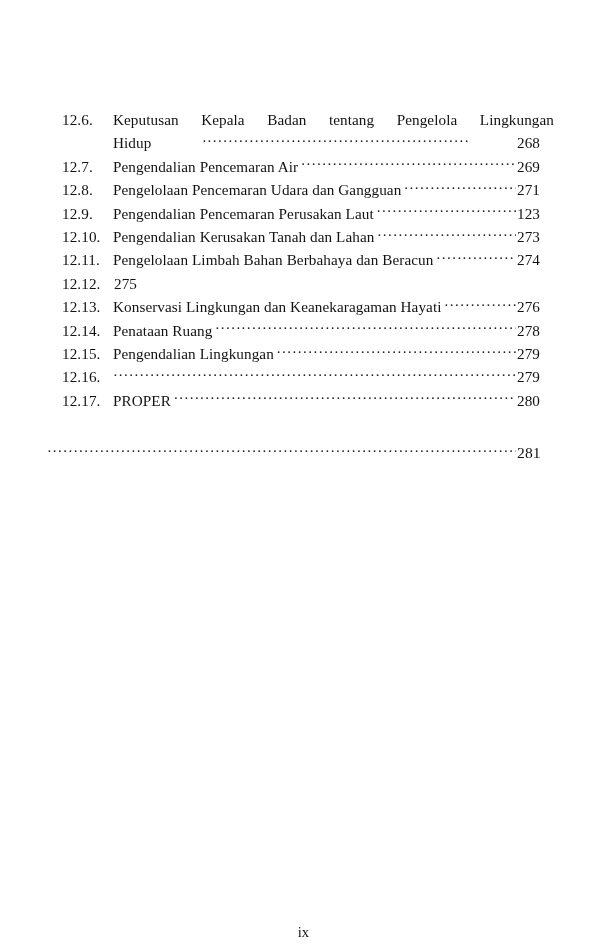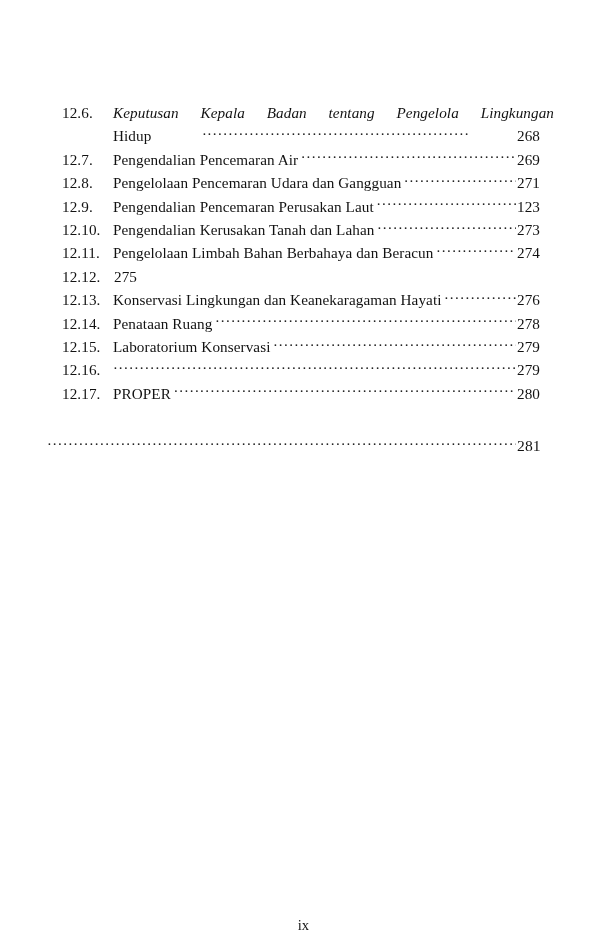--- a/index.html
+++ b/index.html
@@ -14,21 +14,21 @@
     font-family: "Liberation Serif", "DejaVu Serif", serif;
     color: #111111;
     position: relative;
     overflow: hidden;
     -webkit-font-smoothing: antialiased;
   }
 
   .page {
     position: absolute;
     left: 0;
-    top: 9px;
+    top: 16px;
     width: 607px;
     height: 662px;
   }
 
   
   .toc {
     position: absolute;
     left: 47px;
     top: 92px;
     width: 500px;
@@ -97,21 +97,20 @@
   }
   .toc-row.wrapped .toc-body {
     display: block;
   }
   .wrap-line1 {
     display: block;
     width: 441px;
     text-align: justify;
     text-align-last: justify;
     white-space: normal;
-    font-style: italic;
   }
   .wrap-line2 {
     display: flex;
     align-items: baseline;
     width: 100%;
     gap: 48px;
   }
   .wrap-line2 .toc-title {
     white-space: nowrap;
   }
@@ -210,21 +209,21 @@
         <span class="toc-num">12.14.</span>
         <span class="toc-body">
           <span class="toc-title">Penataan Ruang</span>
           <span class="leader"></span>
         </span>
         <span class="toc-page">278</span>
       </div>
       <div class="toc-row">
         <span class="toc-num">12.15.</span>
         <span class="toc-body">
-          <span class="toc-title">Laboratorium Konservasi</span>
+          <span class="toc-title">Pengendalian Lingkungan</span>
           <span class="leader"></span>
         </span>
         <span class="toc-page">279</span>
       </div>
       <div class="toc-row">
         <span class="toc-num">12.16.</span>
         <span class="toc-body">
           <span class="leader"></span>
         </span>
         <span class="toc-page">279</span>

